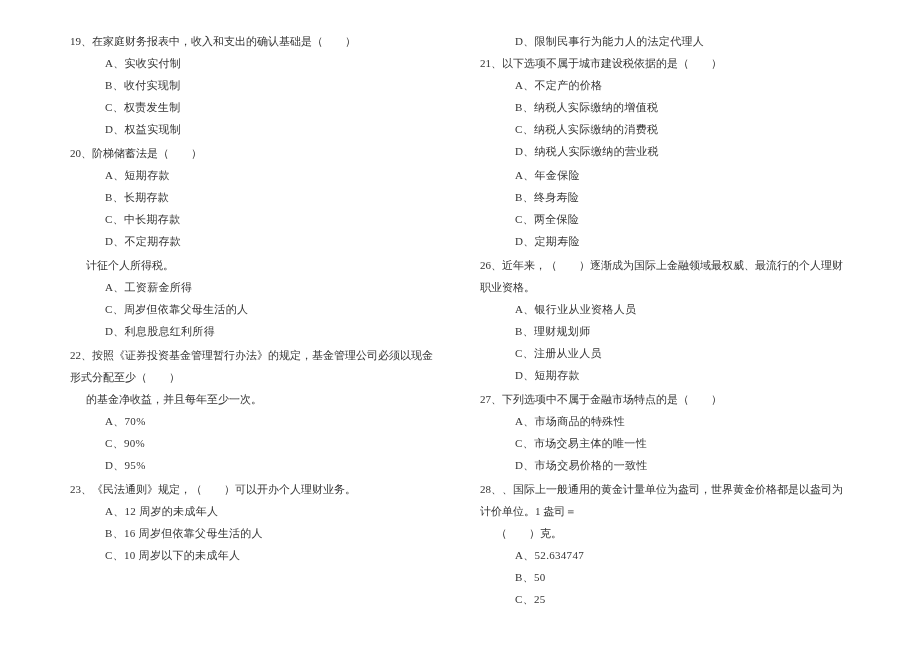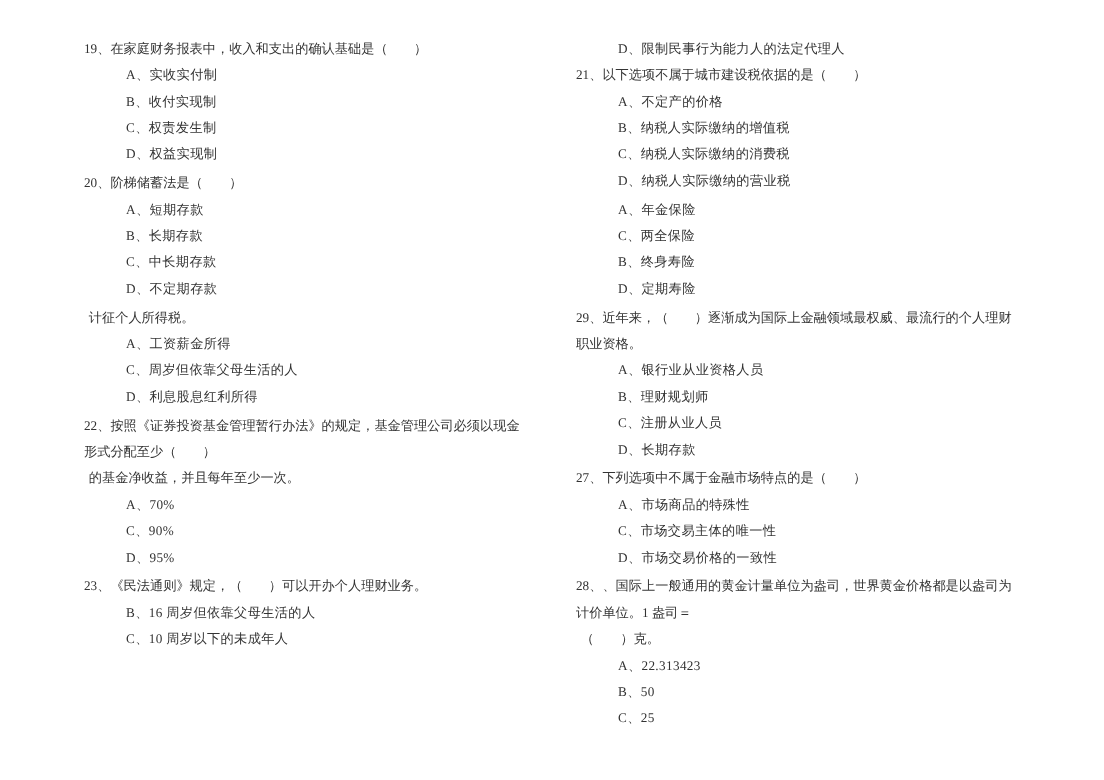--- a/index.html
+++ b/index.html
@@ -24,21 +24,21 @@
     .question {
       margin-bottom: 2px;
     }
     .stem {
     }
     .option {
       padding-left: 35px;
       letter-spacing: 0.3px;
     }
     .continuation {
-      margin-left: 4px;
+      margin-left: 16px;
     }
   </style>
 </head>
 <body>
 
 <div class="columns">
 
   <div class="col">
 
     <div class="question">
@@ -67,63 +67,64 @@
     <div class="question">
       <div class="stem">22、按照《证券投资基金管理暂行办法》的规定，基金管理公司必须以现金形式分配至少（　　）</div>
       <div class="continuation">的基金净收益，并且每年至少一次。</div>
       <div class="option">A、70%</div>
       <div class="option">C、90%</div>
       <div class="option">D、95%</div>
     </div>
 
     <div class="question">
       <div class="stem">23、《民法通则》规定，（　　）可以开办个人理财业务。</div>
+      <div class="option">A、12 周岁的未成年人</div>
       <div class="option">B、16 周岁但依靠父母生活的人</div>
       <div class="option">C、10 周岁以下的未成年人</div>
     </div>
 
   </div>
 
   <div class="col">
 
     <div class="option">D、限制民事行为能力人的法定代理人</div>
 
     <div class="question">
       <div class="stem">21、以下选项不属于城市建设税依据的是（　　）</div>
       <div class="option">A、不定产的价格</div>
       <div class="option">B、纳税人实际缴纳的增值税</div>
       <div class="option">C、纳税人实际缴纳的消费税</div>
       <div class="option">D、纳税人实际缴纳的营业税</div>
     </div>
 
     <div class="question">
       <div class="option">A、年金保险</div>
+      <div class="option">B、终身寿险</div>
       <div class="option">C、两全保险</div>
-      <div class="option">B、终身寿险</div>
       <div class="option">D、定期寿险</div>
     </div>
 
     <div class="question">
-      <div class="stem">29、近年来，（　　）逐渐成为国际上金融领域最权威、最流行的个人理财职业资格。</div>
+      <div class="stem">26、近年来，（　　）逐渐成为国际上金融领域最权威、最流行的个人理财职业资格。</div>
       <div class="option">A、银行业从业资格人员</div>
       <div class="option">B、理财规划师</div>
       <div class="option">C、注册从业人员</div>
-      <div class="option">D、长期存款</div>
+      <div class="option">D、短期存款</div>
     </div>
 
     <div class="question">
       <div class="stem">27、下列选项中不属于金融市场特点的是（　　）</div>
       <div class="option">A、市场商品的特殊性</div>
       <div class="option">C、市场交易主体的唯一性</div>
       <div class="option">D、市场交易价格的一致性</div>
     </div>
 
     <div class="question">
       <div class="stem">28、、国际上一般通用的黄金计量单位为盎司，世界黄金价格都是以盎司为计价单位。1 盎司＝</div>
       <div class="continuation">（　　）克。</div>
-      <div class="option">A、22.313423</div>
+      <div class="option">A、52.634747</div>
       <div class="option">B、50</div>
       <div class="option">C、25</div>
     </div>
 
   </div>
 
 </div>
 
 </body></html>

